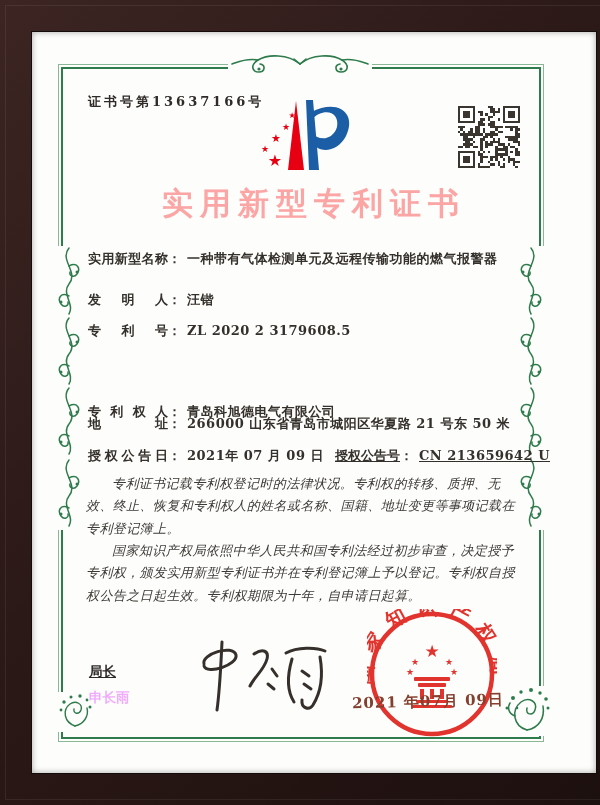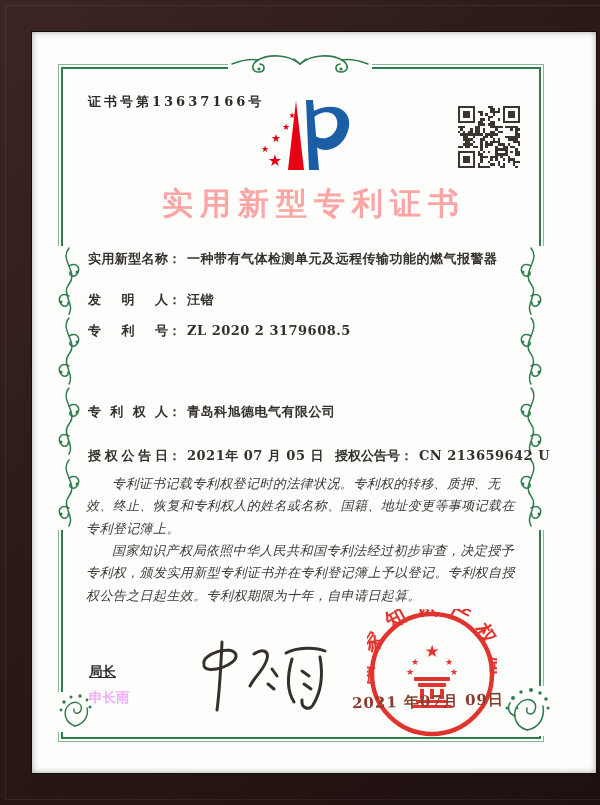--- a/index.html
+++ b/index.html
@@ -23,21 +23,21 @@
   .cert-no{position:absolute;left:88px;top:93px;font-size:13px;font-weight:600;letter-spacing:3px;color:#2f2b28;}
   .logo{position:absolute;left:240px;top:96px;width:120px;height:80px;}
   .qr{position:absolute;left:458px;top:106px;width:62px;height:62px;}
   .title{position:absolute;left:0;top:183px;width:100%;text-align:center;font-size:31px;font-weight:700;
          letter-spacing:7px;color:#fca5a5;}
   
   .frow{position:absolute;left:88px;width:426px;font-size:13px;font-weight:600;color:#34302b;white-space:nowrap;}
   .flabel{display:inline-block;width:80px;text-align:justify;text-align-last:justify;vertical-align:top;}
   .fcolon{display:inline-block;margin-right:6px;}
   .fvalue{letter-spacing:0.5px;}
-  .grant-2{position:absolute;left:247px;top:0;}
+  .grant-2{position:absolute;left:247px;top:0;text-decoration:underline;}
   
   .body-text{position:absolute;left:86px;top:473px;width:430px;color:#3d3а36;}
   .body-text p{margin:0;font-size:13px;line-height:1.72;text-indent:2em;font-style:italic;
                letter-spacing:0.4px;color:#3d3a36;}
   
   .sig-title{position:absolute;left:89px;top:663px;font-family:"DejaVu Sans","Liberation Sans",sans-serif;
              font-size:13.5px;font-weight:700;color:#2c2926;text-decoration:underline;}
   .sig-name{position:absolute;left:89px;top:689px;font-family:"DejaVu Sans","Liberation Sans",sans-serif;
             font-size:13.5px;font-weight:700;color:#f0abfc;}
   .autograph{position:absolute;left:188px;top:636px;width:155px;height:82px;}
@@ -373,22 +373,25 @@
   </div>
   <div class="frow" style="top:250px">
     <span class="flabel">实用新型名称</span><span class="fcolon">：</span><span class="fvalue">一种带有气体检测单元及远程传输功能的燃气报警器</span>
   </div>
   <div class="frow" style="top:322px">
     <span class="flabel">专利号</span><span class="fcolon">：</span><span class="fvalue">ZL 2020 2 3179608.5</span>
   </div>
   <div class="frow" style="top:403px">
     <span class="flabel">专利权人</span><span class="fcolon">：</span><span class="fvalue">青岛科旭德电气有限公司</span>
   </div>
+  <div class="frow" style="top:415px">
+    <span class="flabel">地址</span><span class="fcolon">：</span><span class="fvalue">266000 山东省青岛市城阳区华夏路 21 号东 50 米</span>
+  </div>
   <div class="frow" style="top:447px">
-    <span class="flabel">授权公告日</span><span class="fcolon">：</span><span class="fvalue">2021年 07 月 05 日</span>
+    <span class="flabel">授权公告日</span><span class="fcolon">：</span><span class="fvalue">2021年 07 月 09 日</span>
     <span class="grant-2">
       <span>授权公告号</span><span class="fcolon">：</span><span class="fvalue">CN 213659642 U</span>
     </span>
   </div>
 
   <div class="body-text">
     <p>专利证书记载专利权登记时的法律状况。专利权的转移、质押、无效、终止、恢复和专利权人的姓名或名称、国籍、地址变更等事项记载在专利登记簿上。</p>
     <p>国家知识产权局依照中华人民共和国专利法经过初步审查，决定授予专利权，颁发实用新型专利证书并在专利登记簿上予以登记。专利权自授权公告之日起生效。专利权期限为十年，自申请日起算。</p>
   </div>
 

